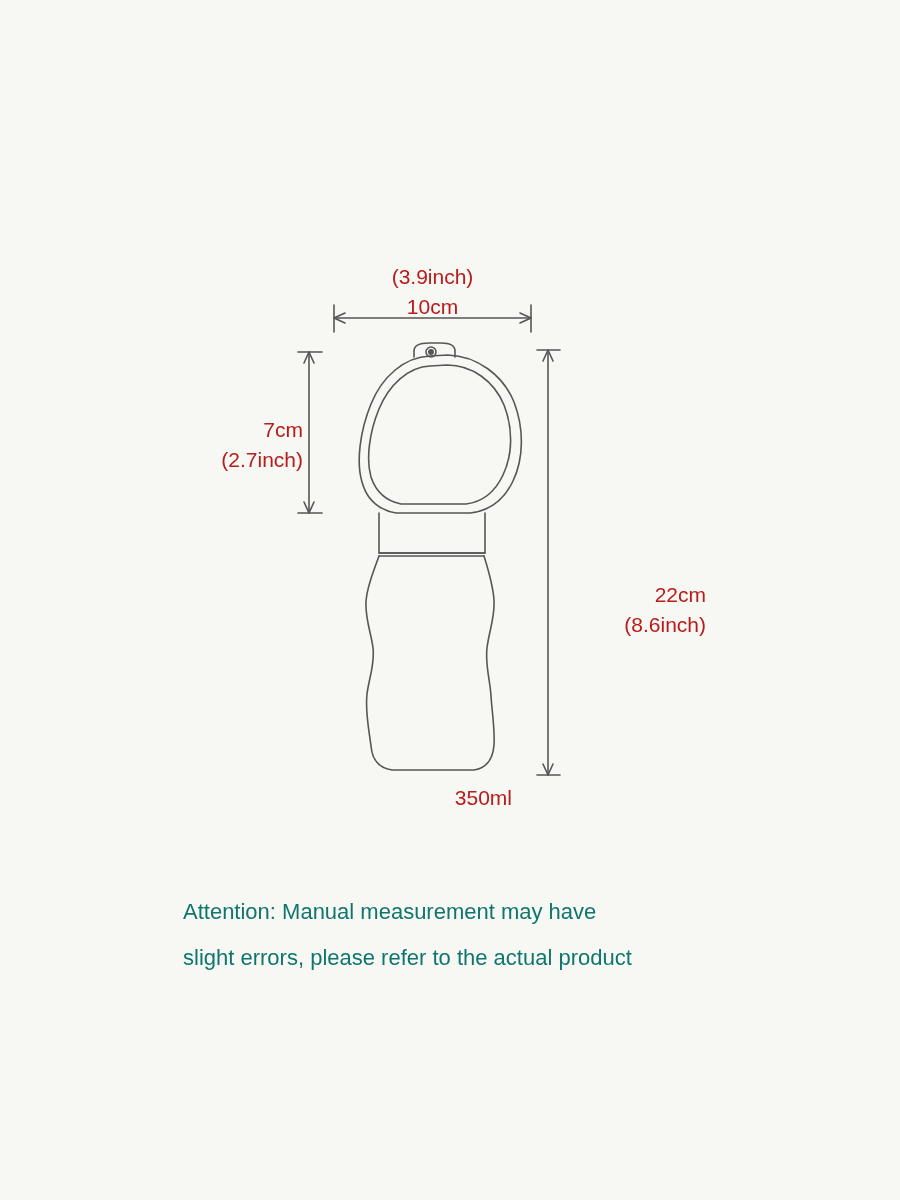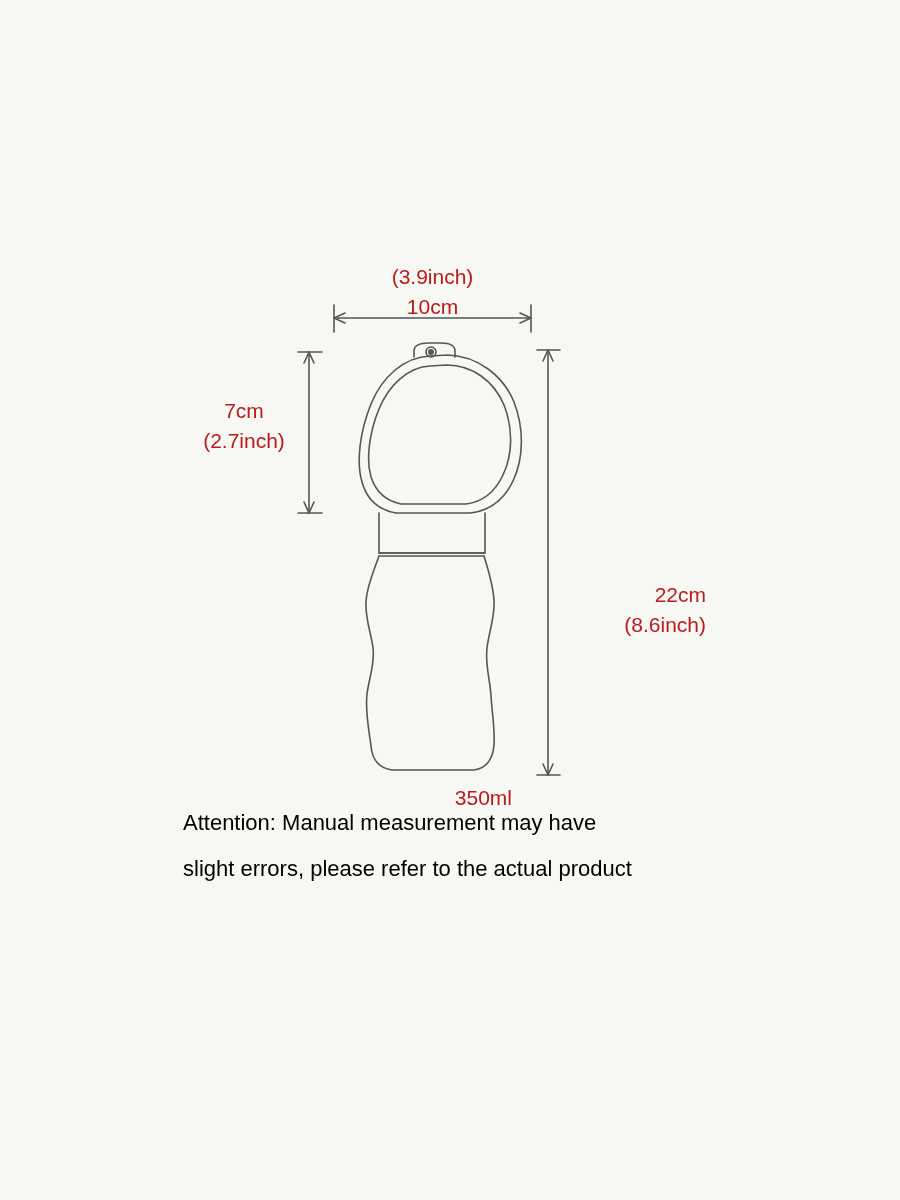--- a/index.html
+++ b/index.html
@@ -35,44 +35,44 @@
     white-space: pre;
     text-align: center;
   }
   #label-width {
     left: 330px;
     top: 262px;
     width: 205px;
   }
   #label-height-cap {
     left: 185px;
-    top: 396px;
+    top: 415px;
     width: 118px;
-    text-align: center;
+    text-align: right;
   }
   #label-height-total {
     left: 566px;
     top: 580px;
     width: 140px;
     text-align: right;
   }
   #label-volume {
     left: 352px;
     top: 783px;
     width: 160px;
     text-align: right;
   }
   .attention {
     position: absolute;
     left: 183px;
-    top: 800px;
+    top: 889px;
     width: 620px;
     font-size: 22px;
     line-height: 46px;
-    color: #000000;
+    color: #0f766e;
   }
 </style>
 </head>
 <body>
 
 <div class="canvas">
 
   <svg class="diagram" viewBox="0 0 900 1200">
     <g fill="none" stroke="#565656" stroke-width="1.6" stroke-linecap="round" stroke-linejoin="round">
 

